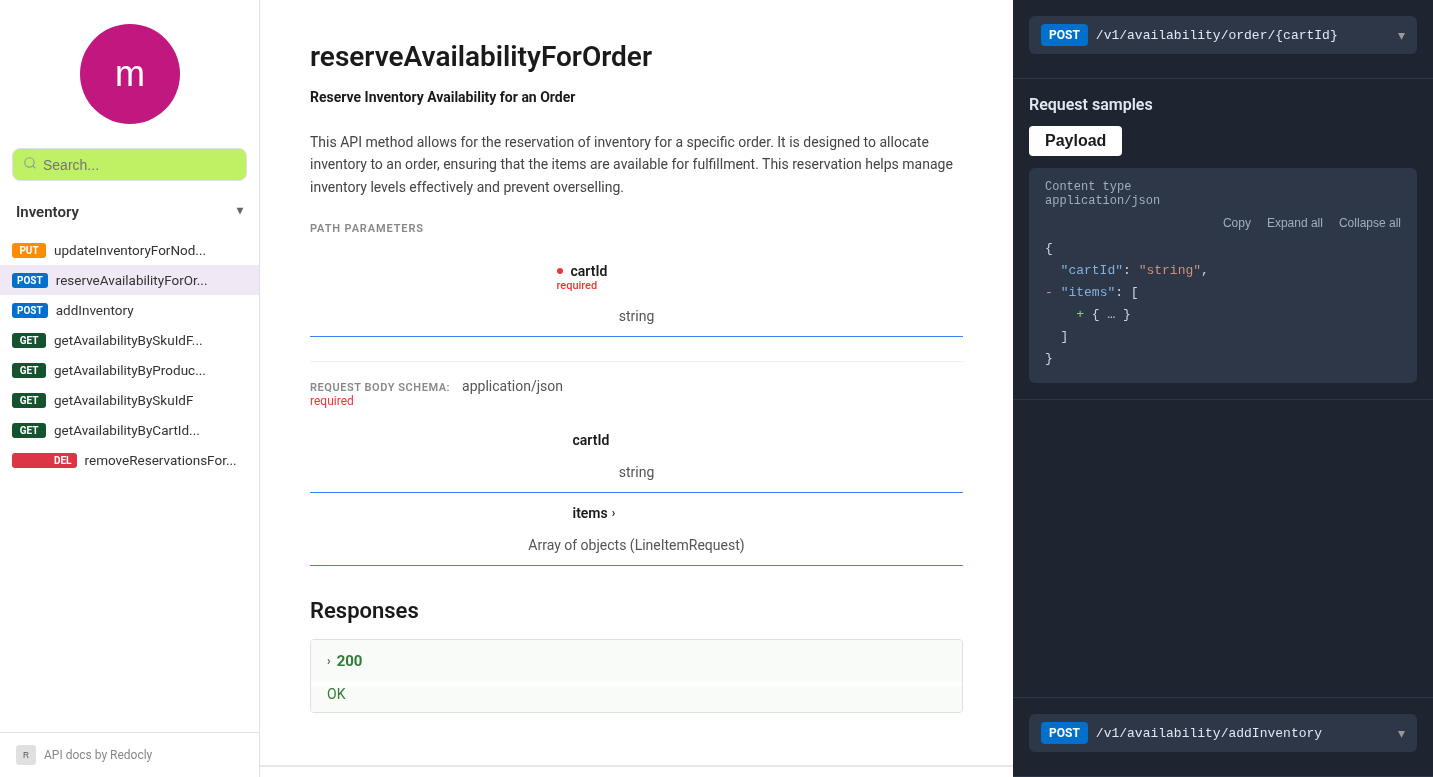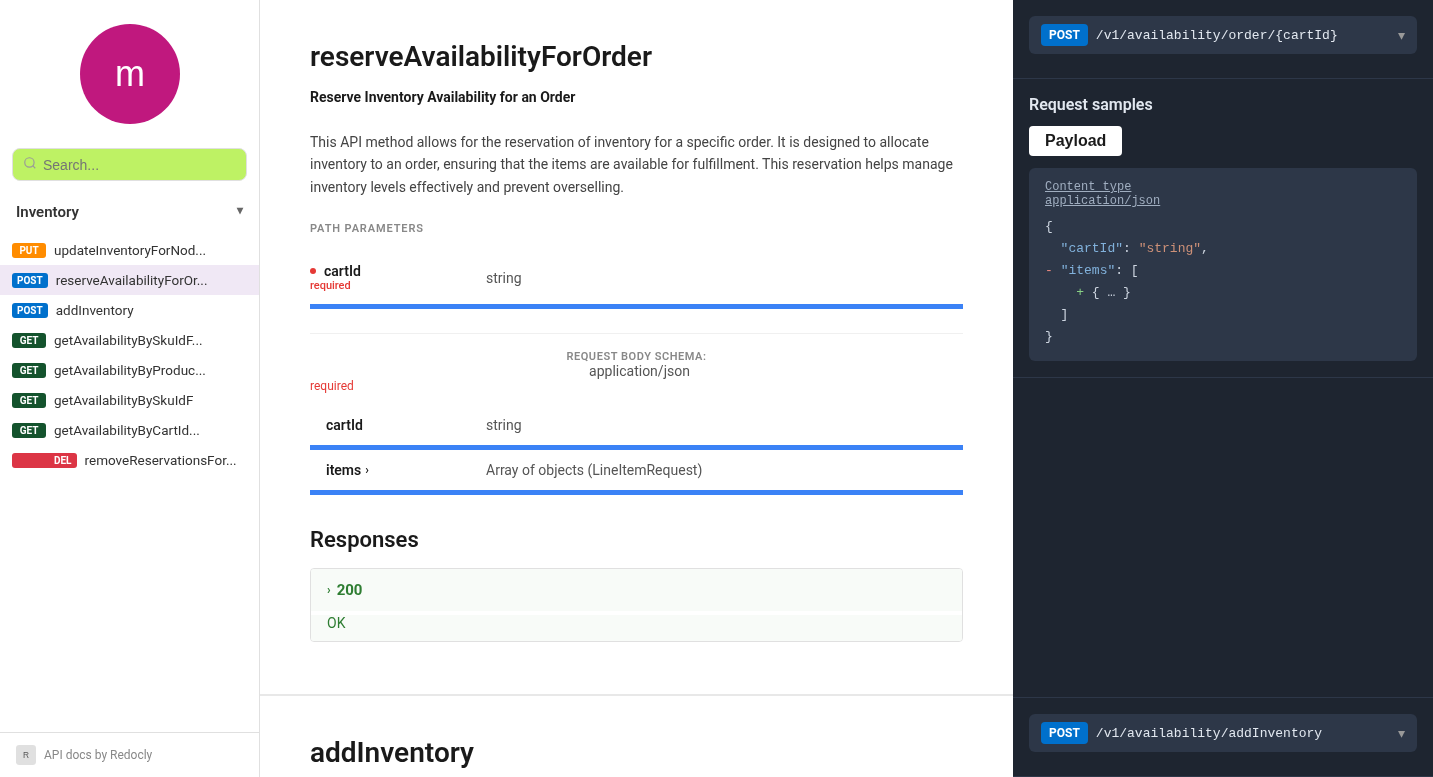--- a/index.html
+++ b/index.html
@@ -161,22 +161,23 @@
       letter-spacing: 0.08em;
       color: #888;
       text-transform: uppercase;
       margin-bottom: 16px;
       margin-top: 24px;
     }
     .param-row {
       display: flex;
       align-items: center;
       padding: 12px 0;
-      border-bottom: 5px solid #3b82f6;
+      border-bottom: 1px solid #3b82f6;
       gap: 16px;
+      flex-direction: column;
     }
     .param-info {
       width: 160px;
       flex-shrink: 0;
     }
     .param-name {
       font-size: 14px;
       font-weight: 600;
       color: #1a1a1a;
       display: flex;
@@ -324,21 +325,20 @@
       background: #2d3748;
       border-radius: 6px;
       padding: 12px 16px;
       font-size: 13px;
       font-family: 'Courier New', monospace;
     }
     .code-meta {
       color: #a0aec0;
       font-size: 12px;
       margin-bottom: 8px;
-      text-decoration: underline;
     }
     .code-meta span { display: block; }
     .code-actions {
       display: flex;
       justify-content: flex-end;
       gap: 16px;
       margin-bottom: 8px;
     }
     .code-action-btn {
       background: none;
@@ -447,21 +447,21 @@
         <div class="param-name">
           <span class="required-dot"></span>
           cartId
         </div>
         <div class="required-label">required</div>
       </div>
       <div class="param-type">string</div>
     </div>
 
     <div style="margin-top: 24px; border-top: 1px solid #f0f0f0; padding-top: 16px;">
-      <div style="display:flex; align-items: center;  flex-direction: column;">
+      <div style="display:flex; align-items: flex-end; gap: 6px;">
         <span class="request-schema-label">REQUEST BODY SCHEMA:</span>
         <span class="request-schema-type">application/json</span>
       </div>
       <div class="required-row-label">required</div>
     </div>
 
     <div style="margin-top: 12px;">
       <div class="param-row">
         <div class="param-info">
           <div class="param-name" style="padding-left:16px;">
@@ -512,20 +512,25 @@
 
   <div class="right-section">
     <div class="request-samples-title">Request samples</div>
     <button class="payload-btn">Payload</button>
 
     <div class="code-block">
       <div class="code-meta">
         <span>Content type</span>
         <span>application/json</span>
       </div>
+      <div class="code-actions">
+        <button class="code-action-btn">Copy</button>
+        <button class="code-action-btn">Expand all</button>
+        <button class="code-action-btn">Collapse all</button>
+      </div>
       <div class="code-line"><span class="code-punct">{</span></div>
       <div class="code-line">
         &nbsp;&nbsp;<span class="code-key">"cartId"</span><span class="code-punct">: </span><span class="code-val-str">"string"</span><span class="code-punct">,</span>
       </div>
       <div class="code-line">
         <span class="code-minus">-</span> <span class="code-key">"items"</span><span class="code-punct">: [</span>
       </div>
       <div class="code-line">
         &nbsp;&nbsp;&nbsp;&nbsp;<span class="code-plus">+</span> <span class="code-punct">{ … }</span>
       </div>

